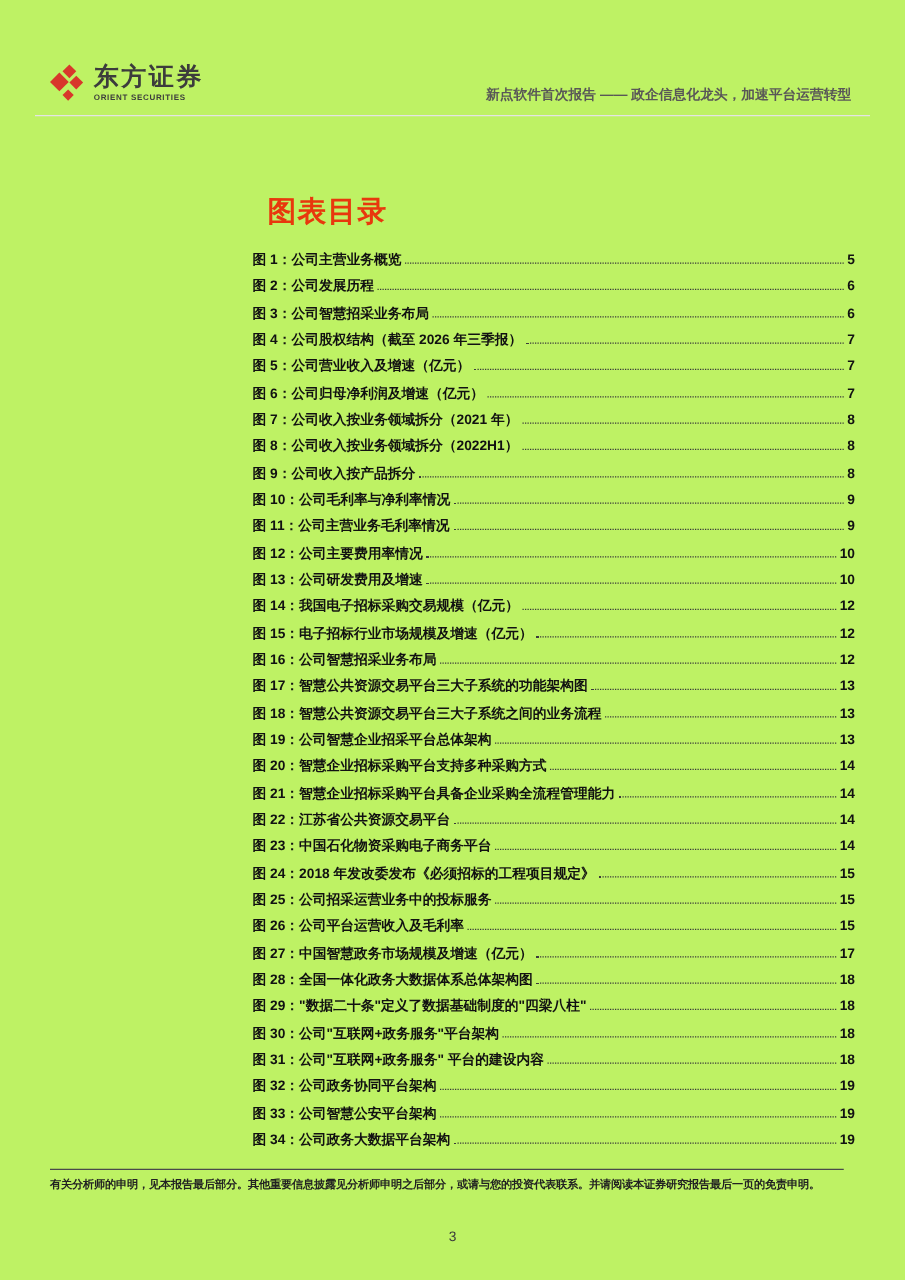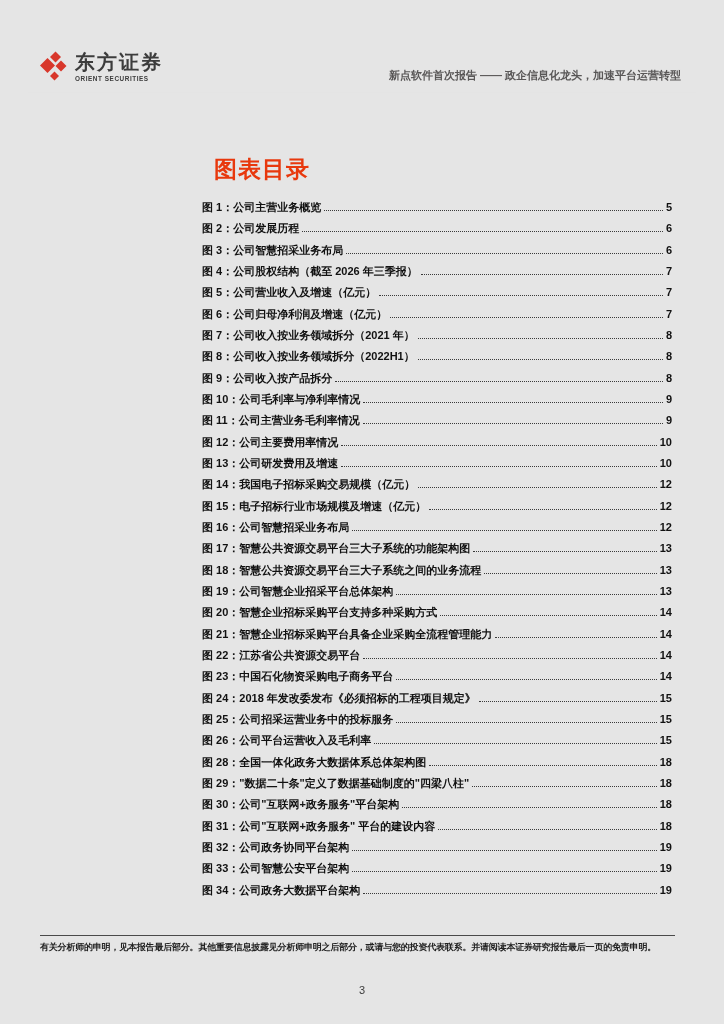--- a/index.html
+++ b/index.html
@@ -1,30 +1,30 @@
 <!DOCTYPE html>
 <html><head>
 <meta charset="utf-8">
 <style>
   html,body{margin:0;padding:0;background:#ffffff;}
   body{width:724px;height:1024px;font-family:"Liberation Sans","DejaVu Sans",sans-serif;}
-  .page{position:relative;width:724px;height:1024px;background:#e5e5e5;overflow:hidden;}
+  .page{position:relative;width:724px;height:1024px;background:#bef264;overflow:hidden;}
 
   
   .logo{position:absolute;left:40px;top:50px;display:flex;align-items:flex-start;gap:8px;}
   .logo-icon{width:27px;height:32px;display:block;}
   .logo-text{display:flex;flex-direction:column;}
   .logo-cn{font-size:20px;font-weight:900;color:#3c3c3c;letter-spacing:2px;line-height:24px;}
   .logo-en{font-size:6.4px;font-weight:700;color:#3c3c3c;letter-spacing:0.55px;line-height:8px;margin-top:1px;}
   .header-title{position:absolute;right:43px;top:68px;font-size:11px;font-weight:700;color:#595757;white-space:nowrap;}
   .header-rule{position:absolute;left:28px;right:28px;top:92px;border-top:1px solid #e4e4e4;}
 
   
   .toc-title{position:absolute;left:202px;top:142px;margin:12px;font-size:23px;font-weight:800;color:#e8380d;letter-spacing:1px;}
-  .toc{position:absolute;left:202px;right:52px;top:200px;}
+  .toc{position:absolute;left:202px;right:40px;top:200px;}
   .toc-row{display:flex;align-items:baseline;height:21.33px;font-size:11px;font-weight:700;color:#111111;white-space:nowrap;}
   .toc-label{flex:0 0 auto;}
   .toc-item-title{flex:0 0 auto;}
   .toc-dots{flex:1 1 auto;border-bottom:1.4px dotted #3a3a3a;margin:0 3px;min-width:12px;}
   .toc-page{flex:0 0 auto;text-align:right;}
 
   
   .footer-rule{position:absolute;left:40px;right:49px;top:935px;border-top:1.2px solid #4a4a4a;}
   .disclaimer{position:absolute;left:40px;right:49px;top:941px;font-size:9px;font-weight:600;color:#222222;text-align:left;letter-spacing:-0.2px;}
   .page-num{position:absolute;left:0;right:0;top:984px;text-align:center;font-size:11px;color:#3c3c3c;}
@@ -228,20 +228,26 @@
         <span class="toc-page">15</span>
       </div>
 
       <div class="toc-row">
         <span class="toc-label">图 26：</span>
         <span class="toc-item-title">公司平台运营收入及毛利率</span>
         <span class="toc-dots"></span>
         <span class="toc-page">15</span>
       </div>
 
+      <div class="toc-row">
+        <span class="toc-label">图 27：</span>
+        <span class="toc-item-title">中国智慧政务市场规模及增速（亿元）</span>
+        <span class="toc-dots"></span>
+        <span class="toc-page">17</span>
+      </div>
 
       <div class="toc-row">
         <span class="toc-label">图 28：</span>
         <span class="toc-item-title">全国一体化政务大数据体系总体架构图</span>
         <span class="toc-dots"></span>
         <span class="toc-page">18</span>
       </div>
 
       <div class="toc-row">
         <span class="toc-label">图 29：</span>

